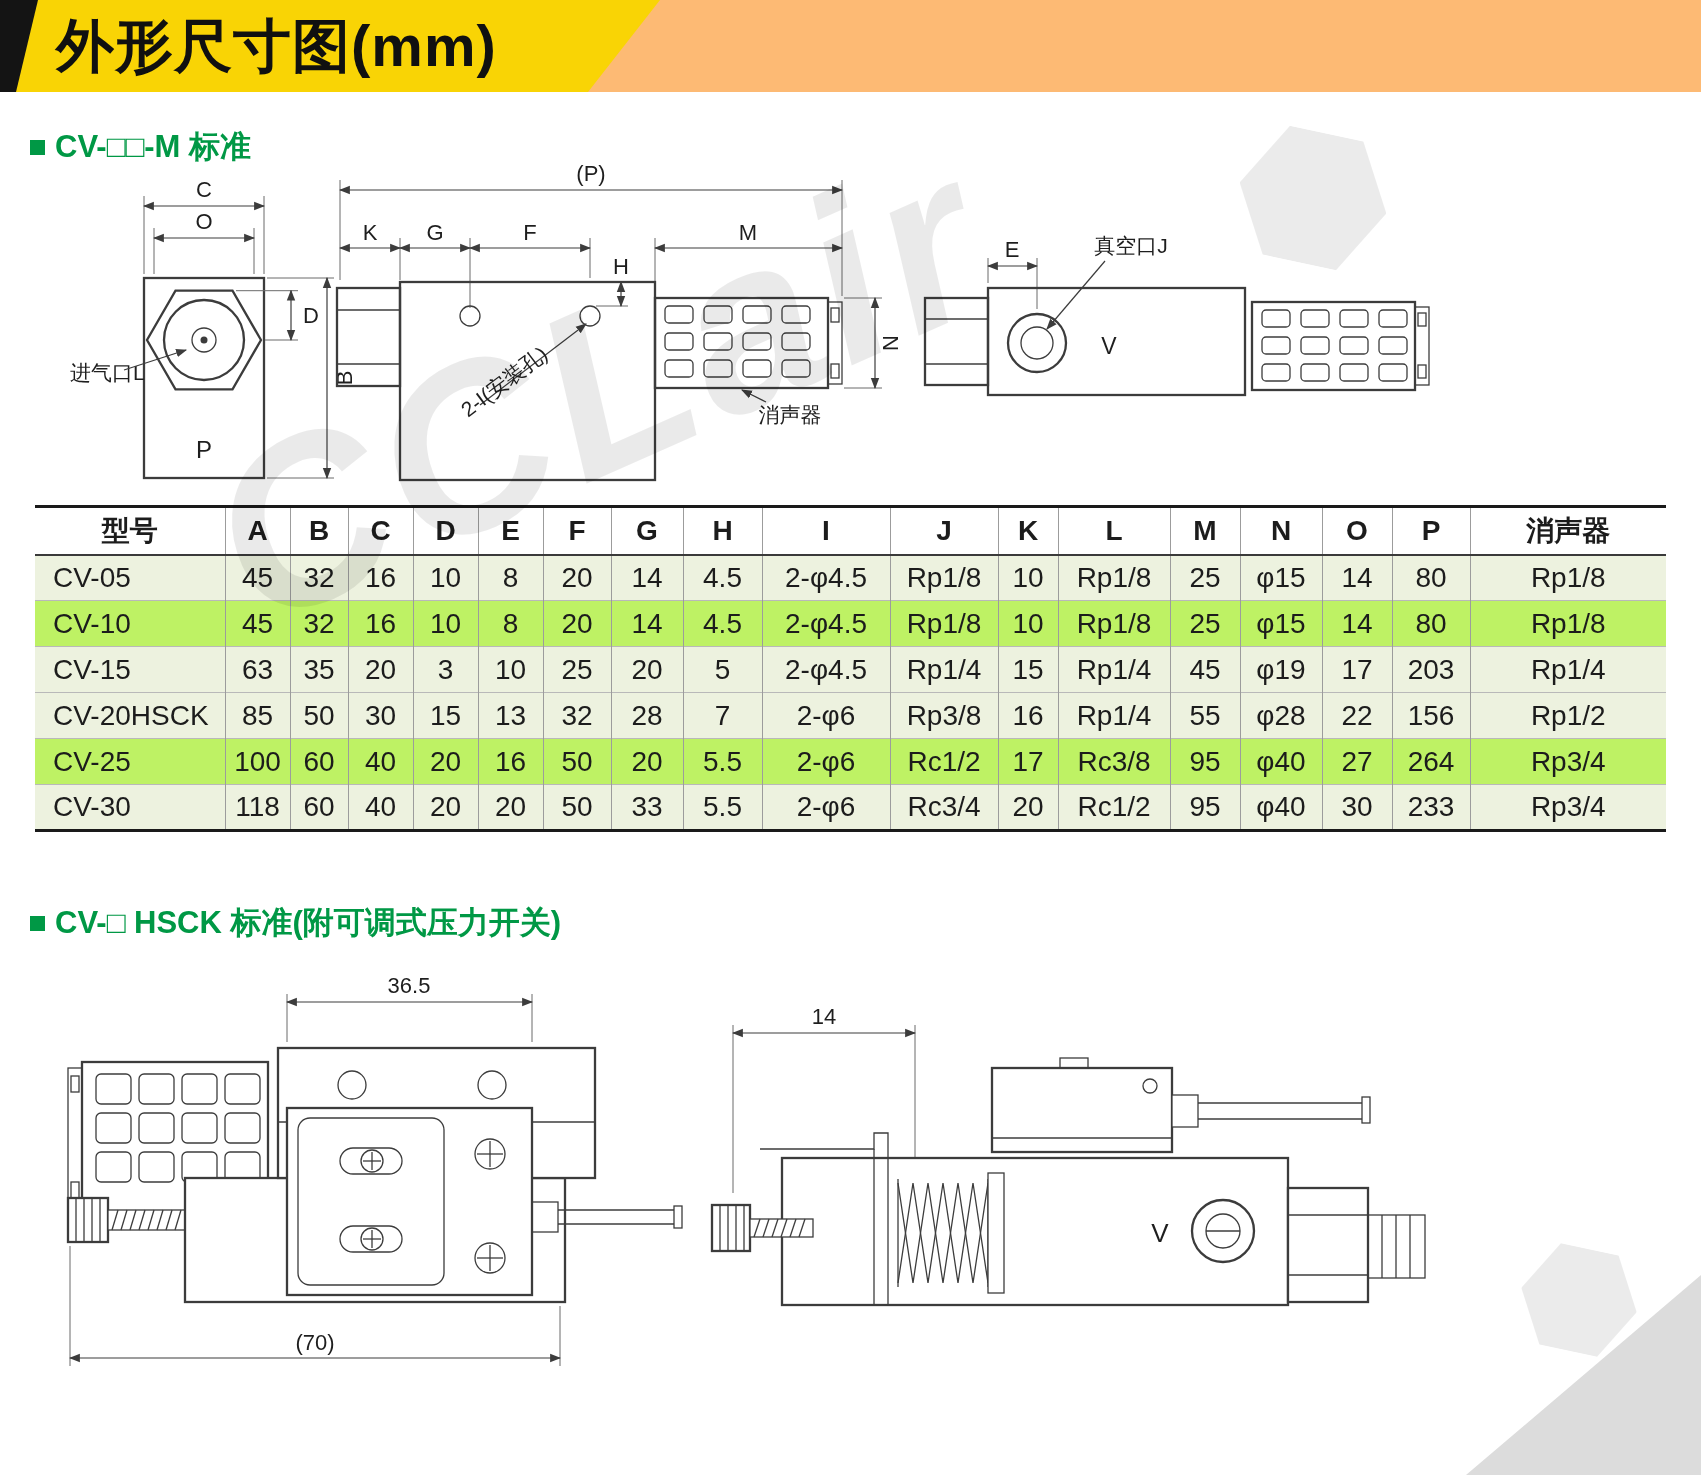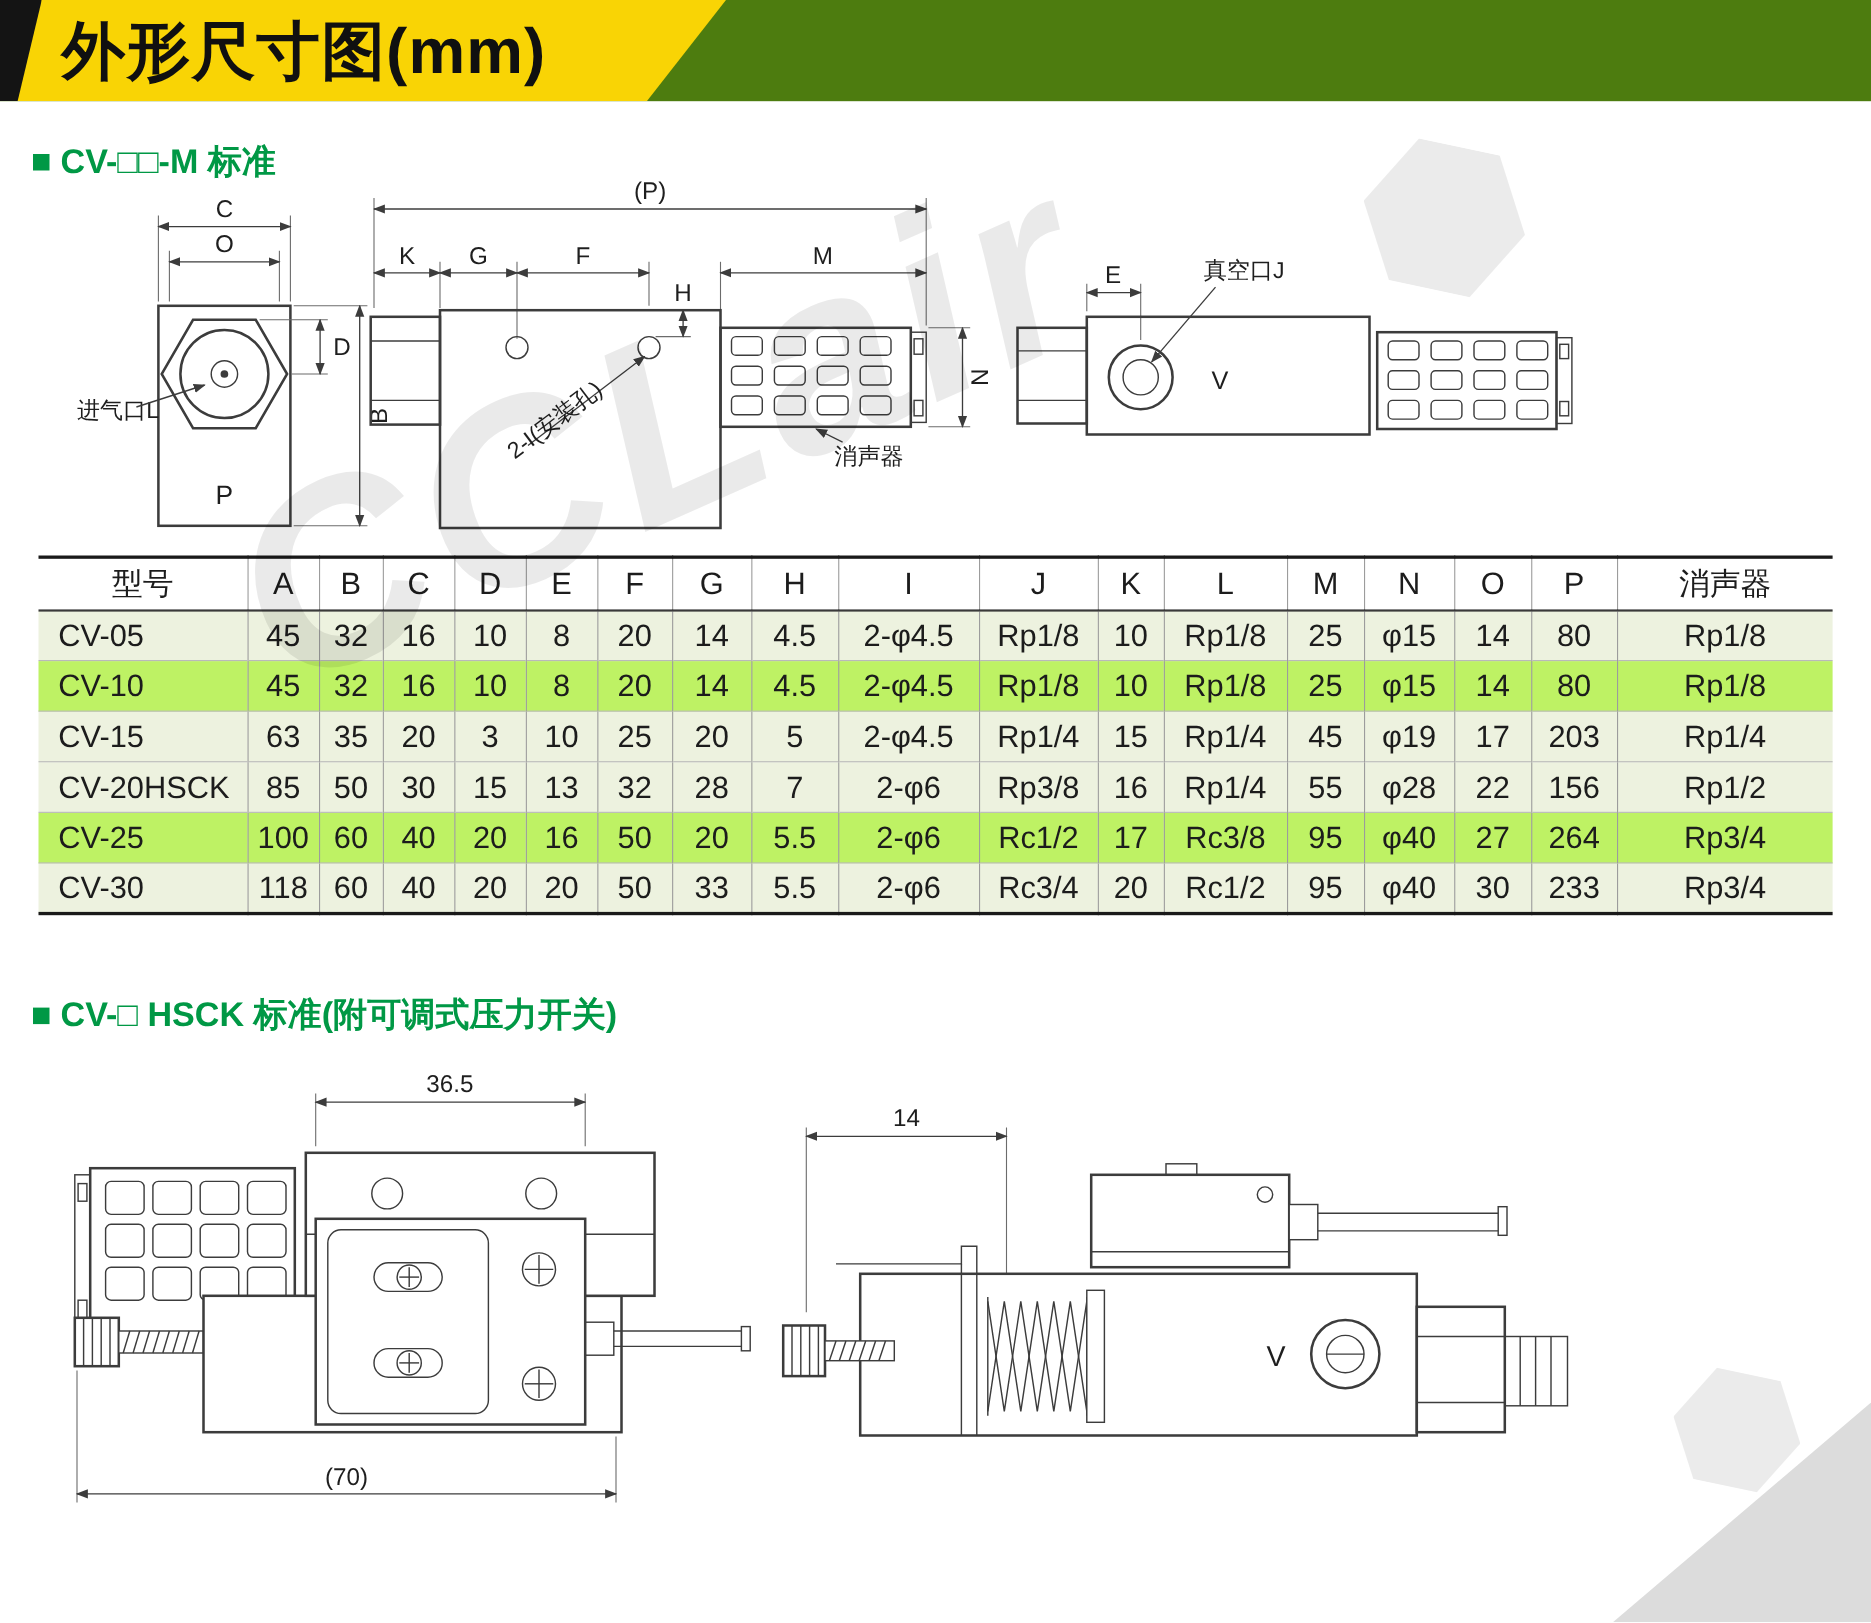--- a/index.html
+++ b/index.html
@@ -3,21 +3,21 @@
 <meta charset="utf-8">
 <style>
   * { margin:0; padding:0; box-sizing:border-box; }
   html,body { background:#ffffff; }
   .page {
     position:relative; width:1701px; height:1475px; background:#ffffff;
     font-family:"Liberation Sans","DejaVu Sans",sans-serif; overflow:hidden;
   }
 
   
-  .banner { position:absolute; top:0; left:0; width:1701px; height:92px; background:#4d7c0f; }
+  .banner { position:absolute; top:0; left:0; width:1701px; height:92px; background:#fdba74; }
   .banner-yellow { position:absolute; top:0; left:0; width:660px; height:92px; background:#f9d405;
                    clip-path:polygon(0 0, 660px 0, 588px 92px, 0 92px); }
   .banner-black  { position:absolute; top:0; left:0; width:38px; height:92px; background:#141414;
                    clip-path:polygon(0 0, 38px 0, 16px 92px, 0 92px); }
   .banner-title  { position:absolute; top:8px; left:56px; font-size:58px; font-weight:800;
                    color:#101010; letter-spacing:1px; white-space:nowrap; }
 
   
   .section-title { position:absolute; display:flex; align-items:center; gap:10px;
                    color:#009845; font-size:31px; font-weight:bold; white-space:nowrap; }
@@ -32,21 +32,21 @@
   .drawing .body { stroke-width:2.3; }
   .drawing .thin { stroke-width:1.3; }
   .drawing .fillw { fill:#ffffff; }
   .drawing .filld { fill:#3c3c3c; stroke:none; }
   .drawing text { font-family:"Liberation Sans","DejaVu Sans",sans-serif;
                   font-size:22px; fill:#1e1e1e; text-anchor:middle; stroke:none; }
 
   
   .dim-table { position:absolute; top:505px; left:35px; width:1631px;
                border-collapse:collapse; table-layout:fixed; font-size:28px; color:#1c1c1c; }
-  .dim-table th { height:48px; font-weight:normal; text-align:center;
+  .dim-table th { height:48px; font-weight:bold; text-align:center;
                   border-left:1px solid #9c9c9c; }
   .dim-table td { height:46px; text-align:center; border-left:1px solid #9c9c9c; }
   .dim-table th:first-child, .dim-table td:first-child { border-left:none; }
   .dim-table td:first-child { text-align:left; padding-left:18px; }
   .dim-table thead tr { border-top:3px solid #1a1a1a; border-bottom:2px solid #3a3a3a; }
   .dim-table tbody tr { border-bottom:1px solid #b9b9b9; }
   .dim-table tbody tr:last-child { border-bottom:3px solid #1a1a1a;padding-left:18px; }
   .row-green { background:#edf2df; }
   .row-white { background:#bef264; }
 

